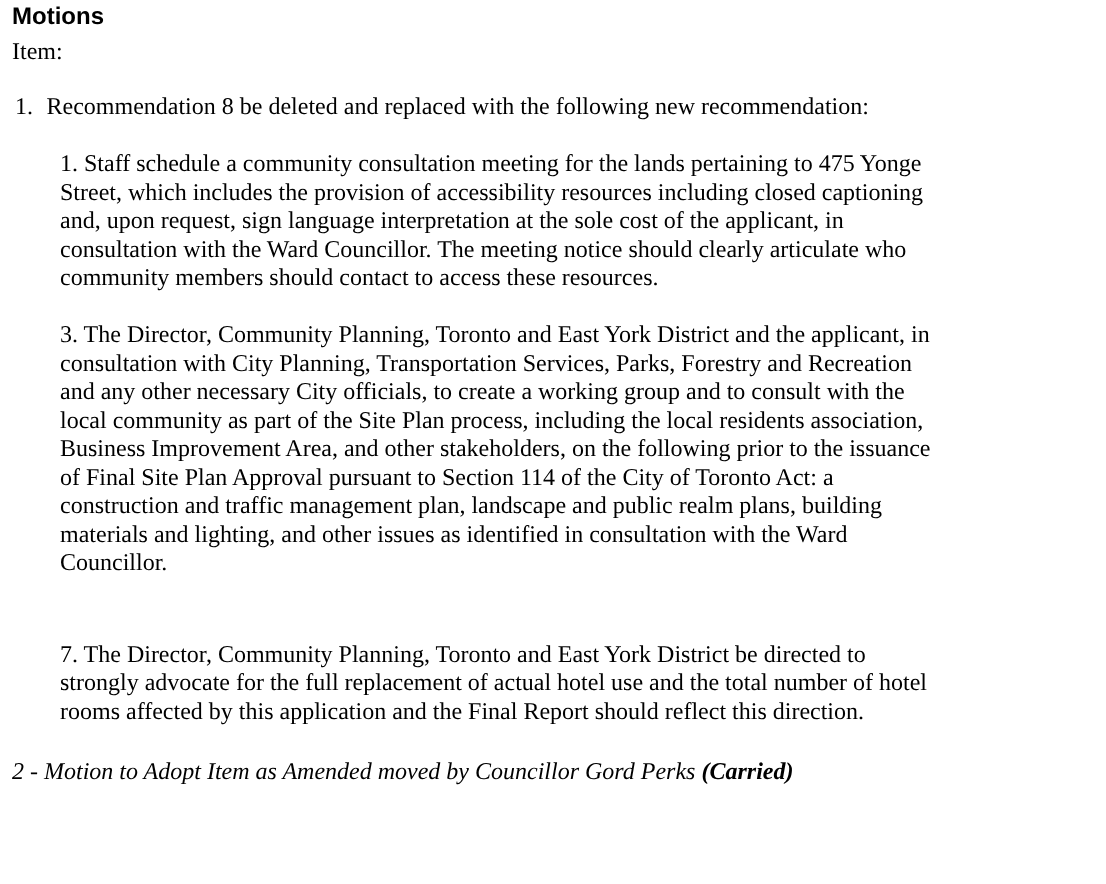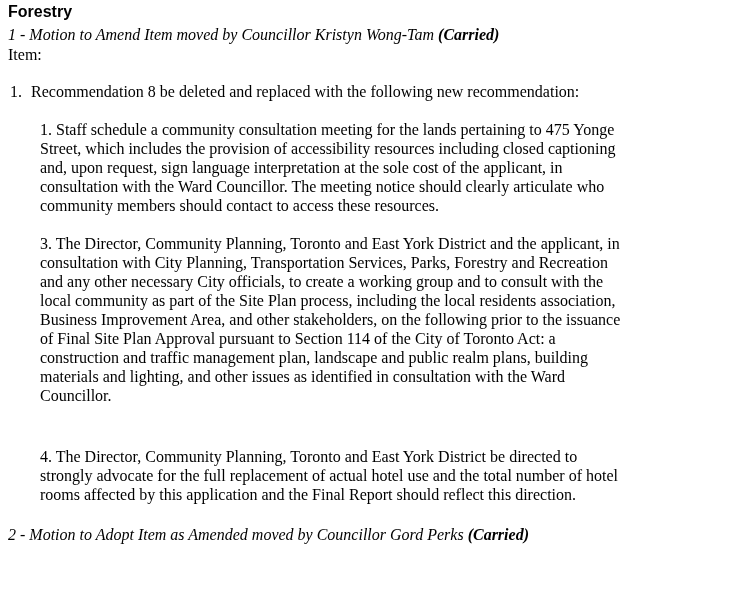--- a/index.html
+++ b/index.html
@@ -52,25 +52,22 @@
   }
   .rec-para.gap-sm { }
   .rec-para.gap-lg { margin-top: 42px; }
   .motion-header.bottom { margin-top: 21px; }
 </style>
 </head>
 <body>
 
 <div>
 
-  <h1 class="doc-title">Forestry</h1>
+  <h1 class="doc-title">Motions</h1>
 
-  <p class="motion-header">
-    <span>1 - Motion to Amend Item moved by Councillor Kristyn Wong-Tam</span><span class="result">(Carried)</span>
-  </p>
 
   <p class="preamble">Item:</p>
 
   <div class="list-item">
     <span class="num">1.</span><span>Recommendation 8 be deleted and replaced with the following new recommendation:</span>
   </div>
 
   <p class="rec-para">1. Staff schedule a community consultation meeting for the lands pertaining to 475 Yonge
 Street, which includes the provision of accessibility resources including closed captioning
 and, upon request, sign language interpretation at the sole cost of the applicant, in
@@ -81,21 +78,21 @@
   <p class="rec-para gap-sm">3. The Director, Community Planning, Toronto and East York District and the applicant, in
 consultation with City Planning, Transportation Services, Parks, Forestry and Recreation
 and any other necessary City officials, to create a working group and to consult with the
 local community as part of the Site Plan process, including the local residents association,
 Business Improvement Area, and other stakeholders, on the following prior to the issuance
 of Final Site Plan Approval pursuant to Section 114 of the City of Toronto Act: a
 construction and traffic management plan, landscape and public realm plans, building
 materials and lighting, and other issues as identified in consultation with the Ward
 Councillor.</p>
 
-  <p class="rec-para gap-lg">4. The Director, Community Planning, Toronto and East York District be directed to
+  <p class="rec-para gap-lg">7. The Director, Community Planning, Toronto and East York District be directed to
 strongly advocate for the full replacement of actual hotel use and the total number of hotel
 rooms affected by this application and the Final Report should reflect this direction.</p>
 
   <p class="motion-header bottom">
     <span>2 - Motion to Adopt Item as Amended moved by Councillor Gord Perks</span><span class="result">(Carried)</span>
   </p>
 
 </div>
 
 </body></html>

